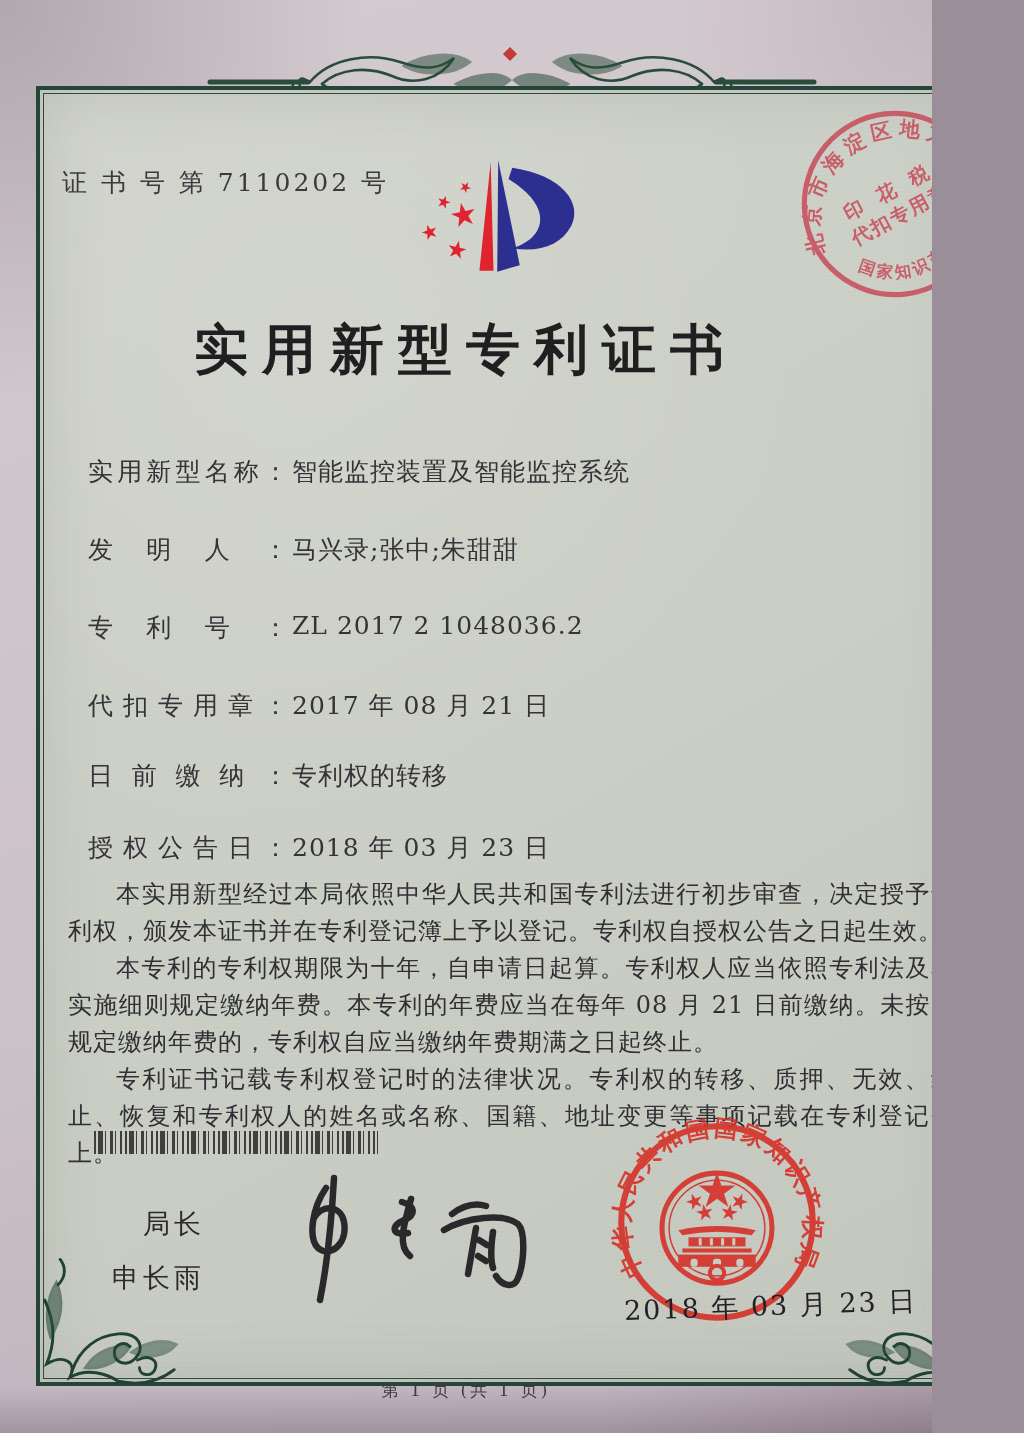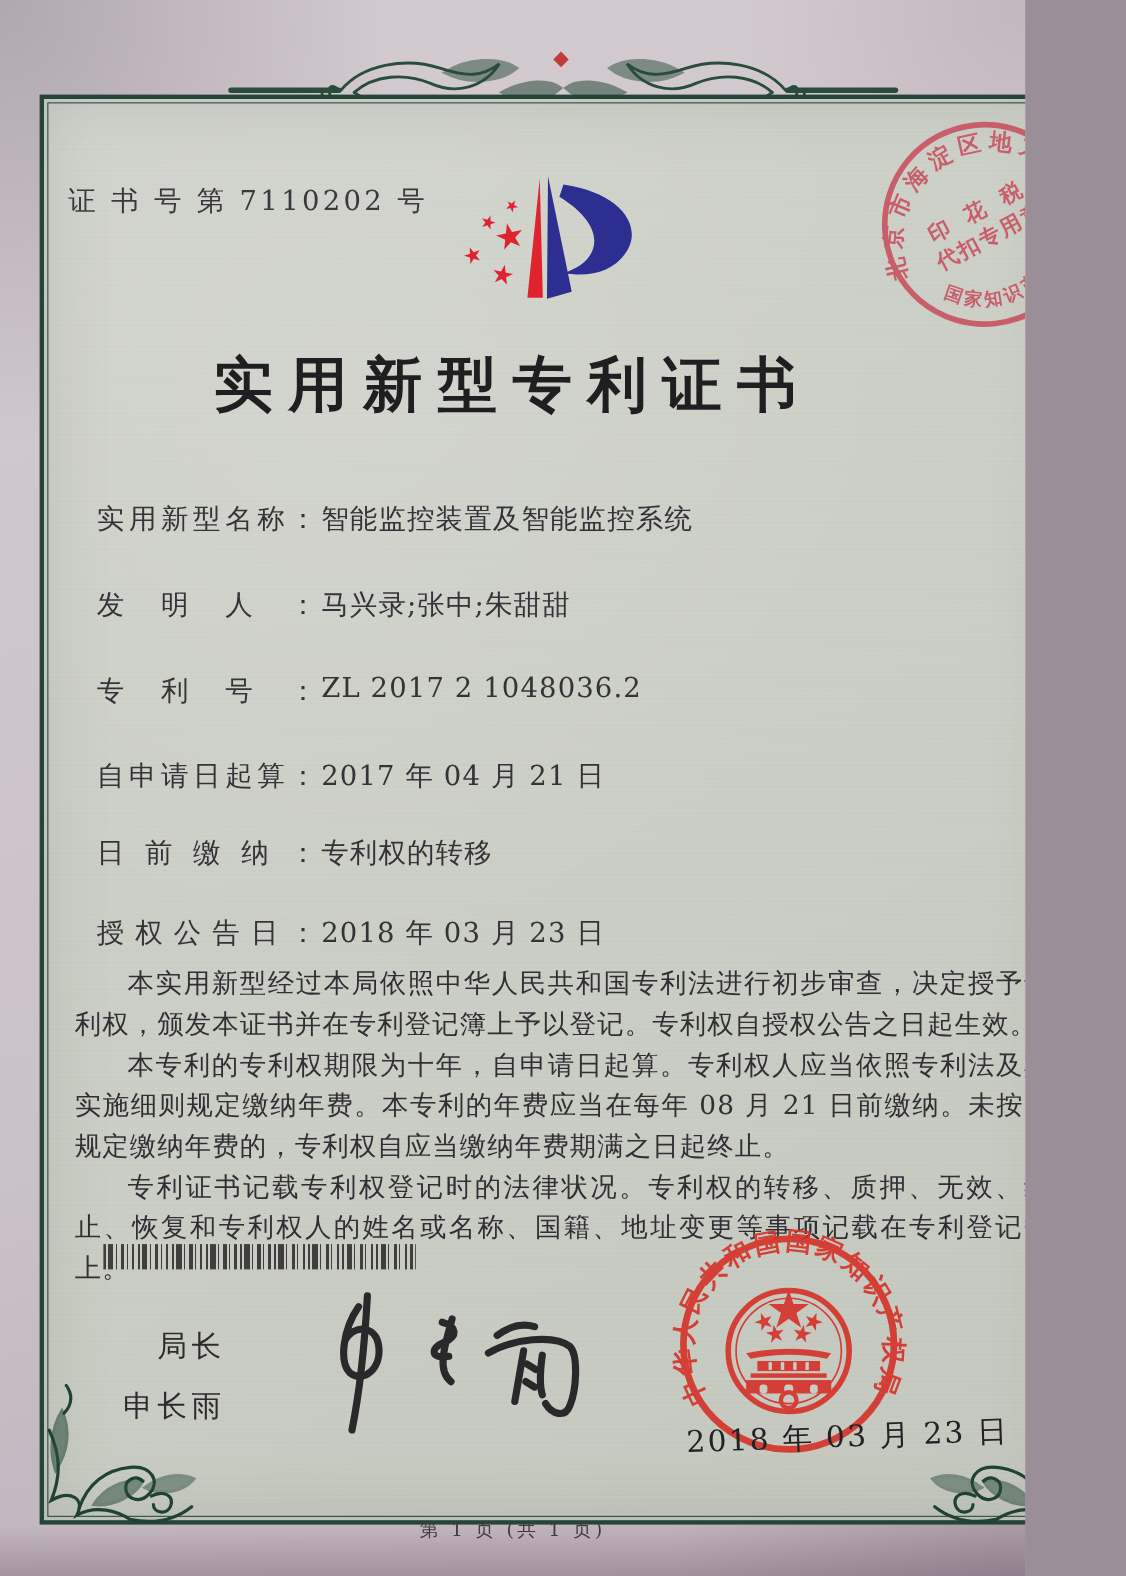--- a/index.html
+++ b/index.html
@@ -144,21 +144,21 @@
   <div class="field" style="top:455px">
     <span class="flabel">实用新型名称：</span><span class="fvalue">智能监控装置及智能监控系统</span>
   </div>
   <div class="field" style="top:533px">
     <span class="flabel">发明人：</span><span class="fvalue">马兴录;张中;朱甜甜</span>
   </div>
   <div class="field" style="top:611px">
     <span class="flabel">专利号：</span><span class="fvalue">ZL 2017 2 1048036.2</span>
   </div>
   <div class="field" style="top:689px">
-    <span class="flabel">自申请日起算：</span><span class="fvalue">2017 年 04 月 21 日</span>
+    <span class="flabel">代扣专用章：</span><span class="fvalue">2017 年 08 月 21 日</span>
   </div>
   <div class="field" style="top:759px">
     <span class="flabel">日前缴纳：</span><span class="fvalue">专利权的转移</span>
   </div>
   <div class="field" style="top:831px">
     <span class="flabel">授权公告日：</span><span class="fvalue">2018 年 03 月 23 日</span>
   </div>
 
   <div class="bodytext">
     <p>本实用新型经过本局依照中华人民共和国专利法进行初步审查，决定授予专利权，颁发本证书并在专利登记簿上予以登记。专利权自授权公告之日起生效。</p>

